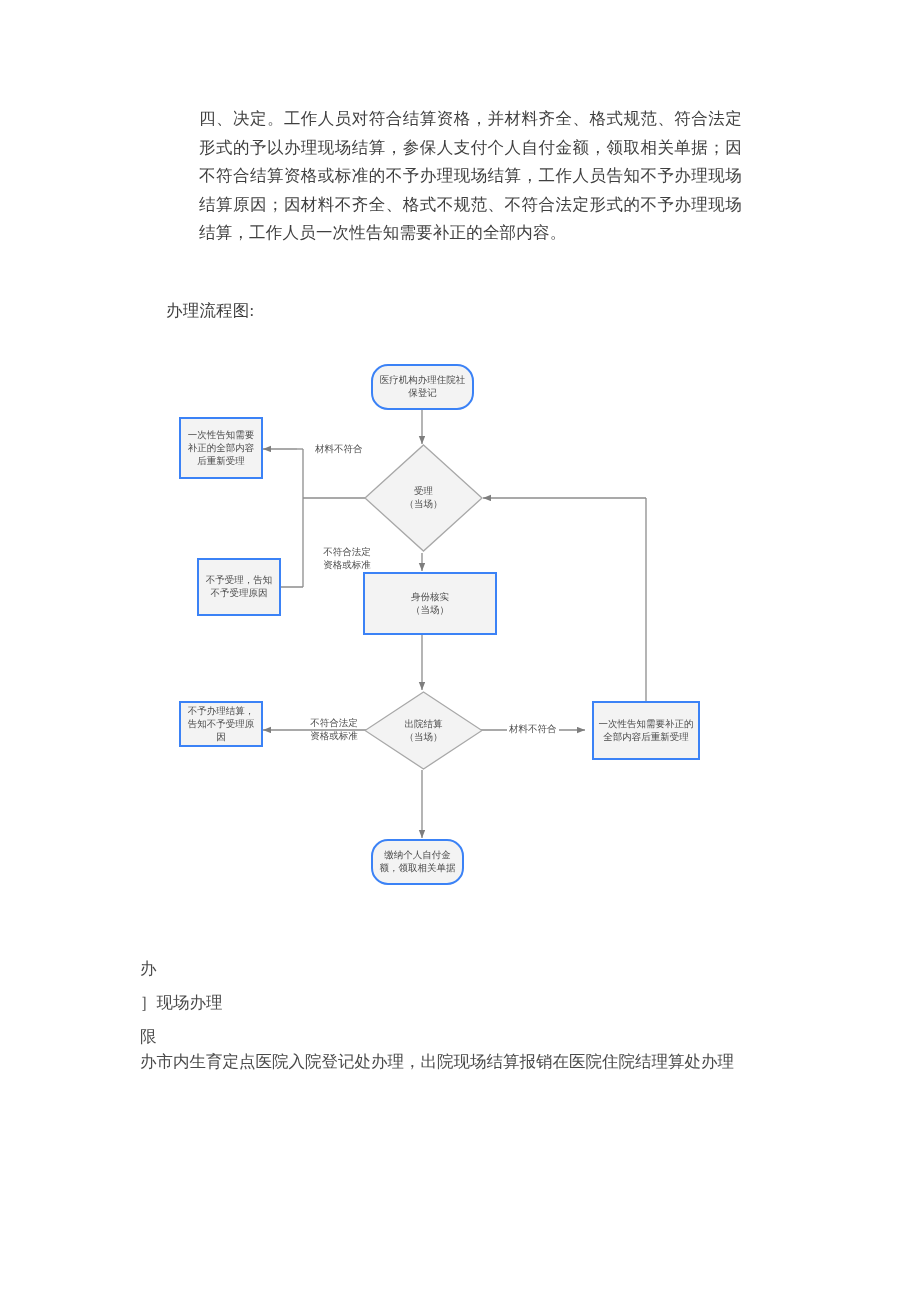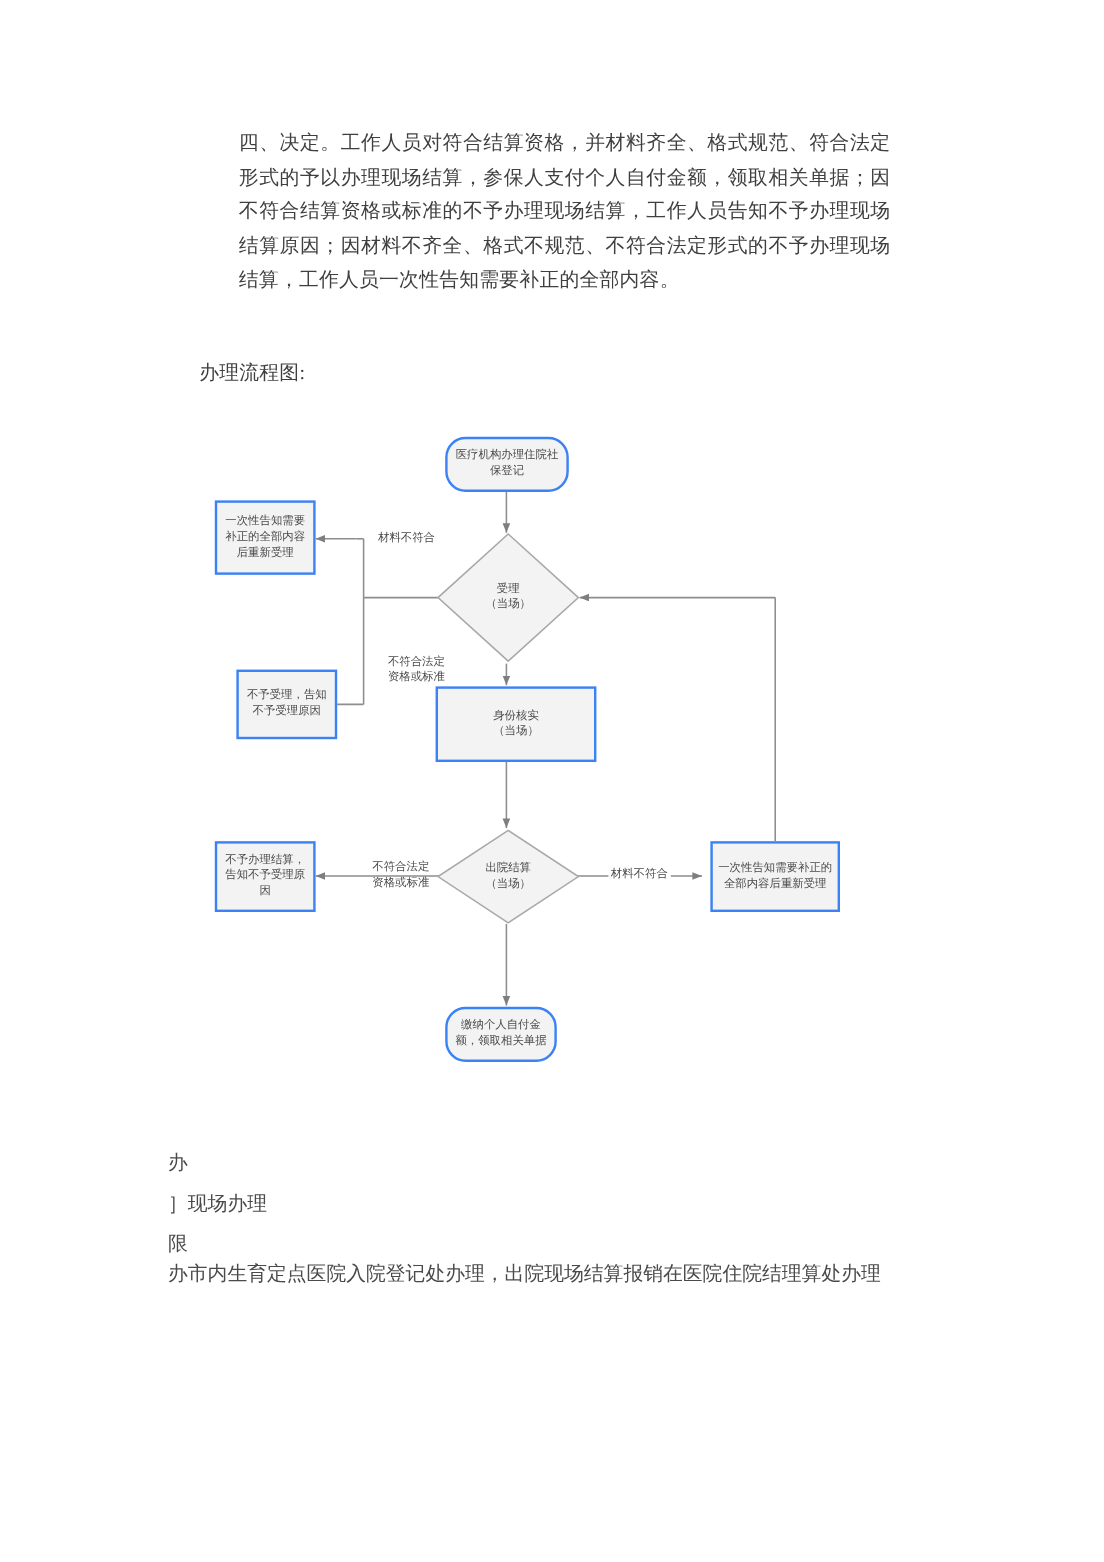--- a/index.html
+++ b/index.html
@@ -182,21 +182,21 @@
     <div class="diamond" style="left:204px; top:341px; width:119px; height:79px;">
       <svg class="dshape" viewBox="0 0 119 79" preserveAspectRatio="none">
         <polygon points="59.5,1 118,39.5 59.5,78 1,39.5" fill="#f3f3f3" stroke="#a8a8a8" stroke-width="1.3"></polygon>
       </svg>
       <div class="dlabel">
         <div>出院结算</div>
         <div>（当场）</div>
       </div>
     </div>
 
-    <div class="node proc" style="left:19px; top:351px; width:84px; height:59px;">
+    <div class="node proc" style="left:19px; top:351px; width:84px; height:46px;">
       <span>不予办理结算，告知不予受理原因</span>
     </div>
 
     <div class="edge-label two" style="left:142px; top:367px; text-align:center;">
       <div>不符合法定</div>
       <div>资格或标准</div>
     </div>
 
     <div class="edge-label" style="left:347px; top:373px; background:#ffffff; padding:0 2px;">
       <span>材料不符合</span>

